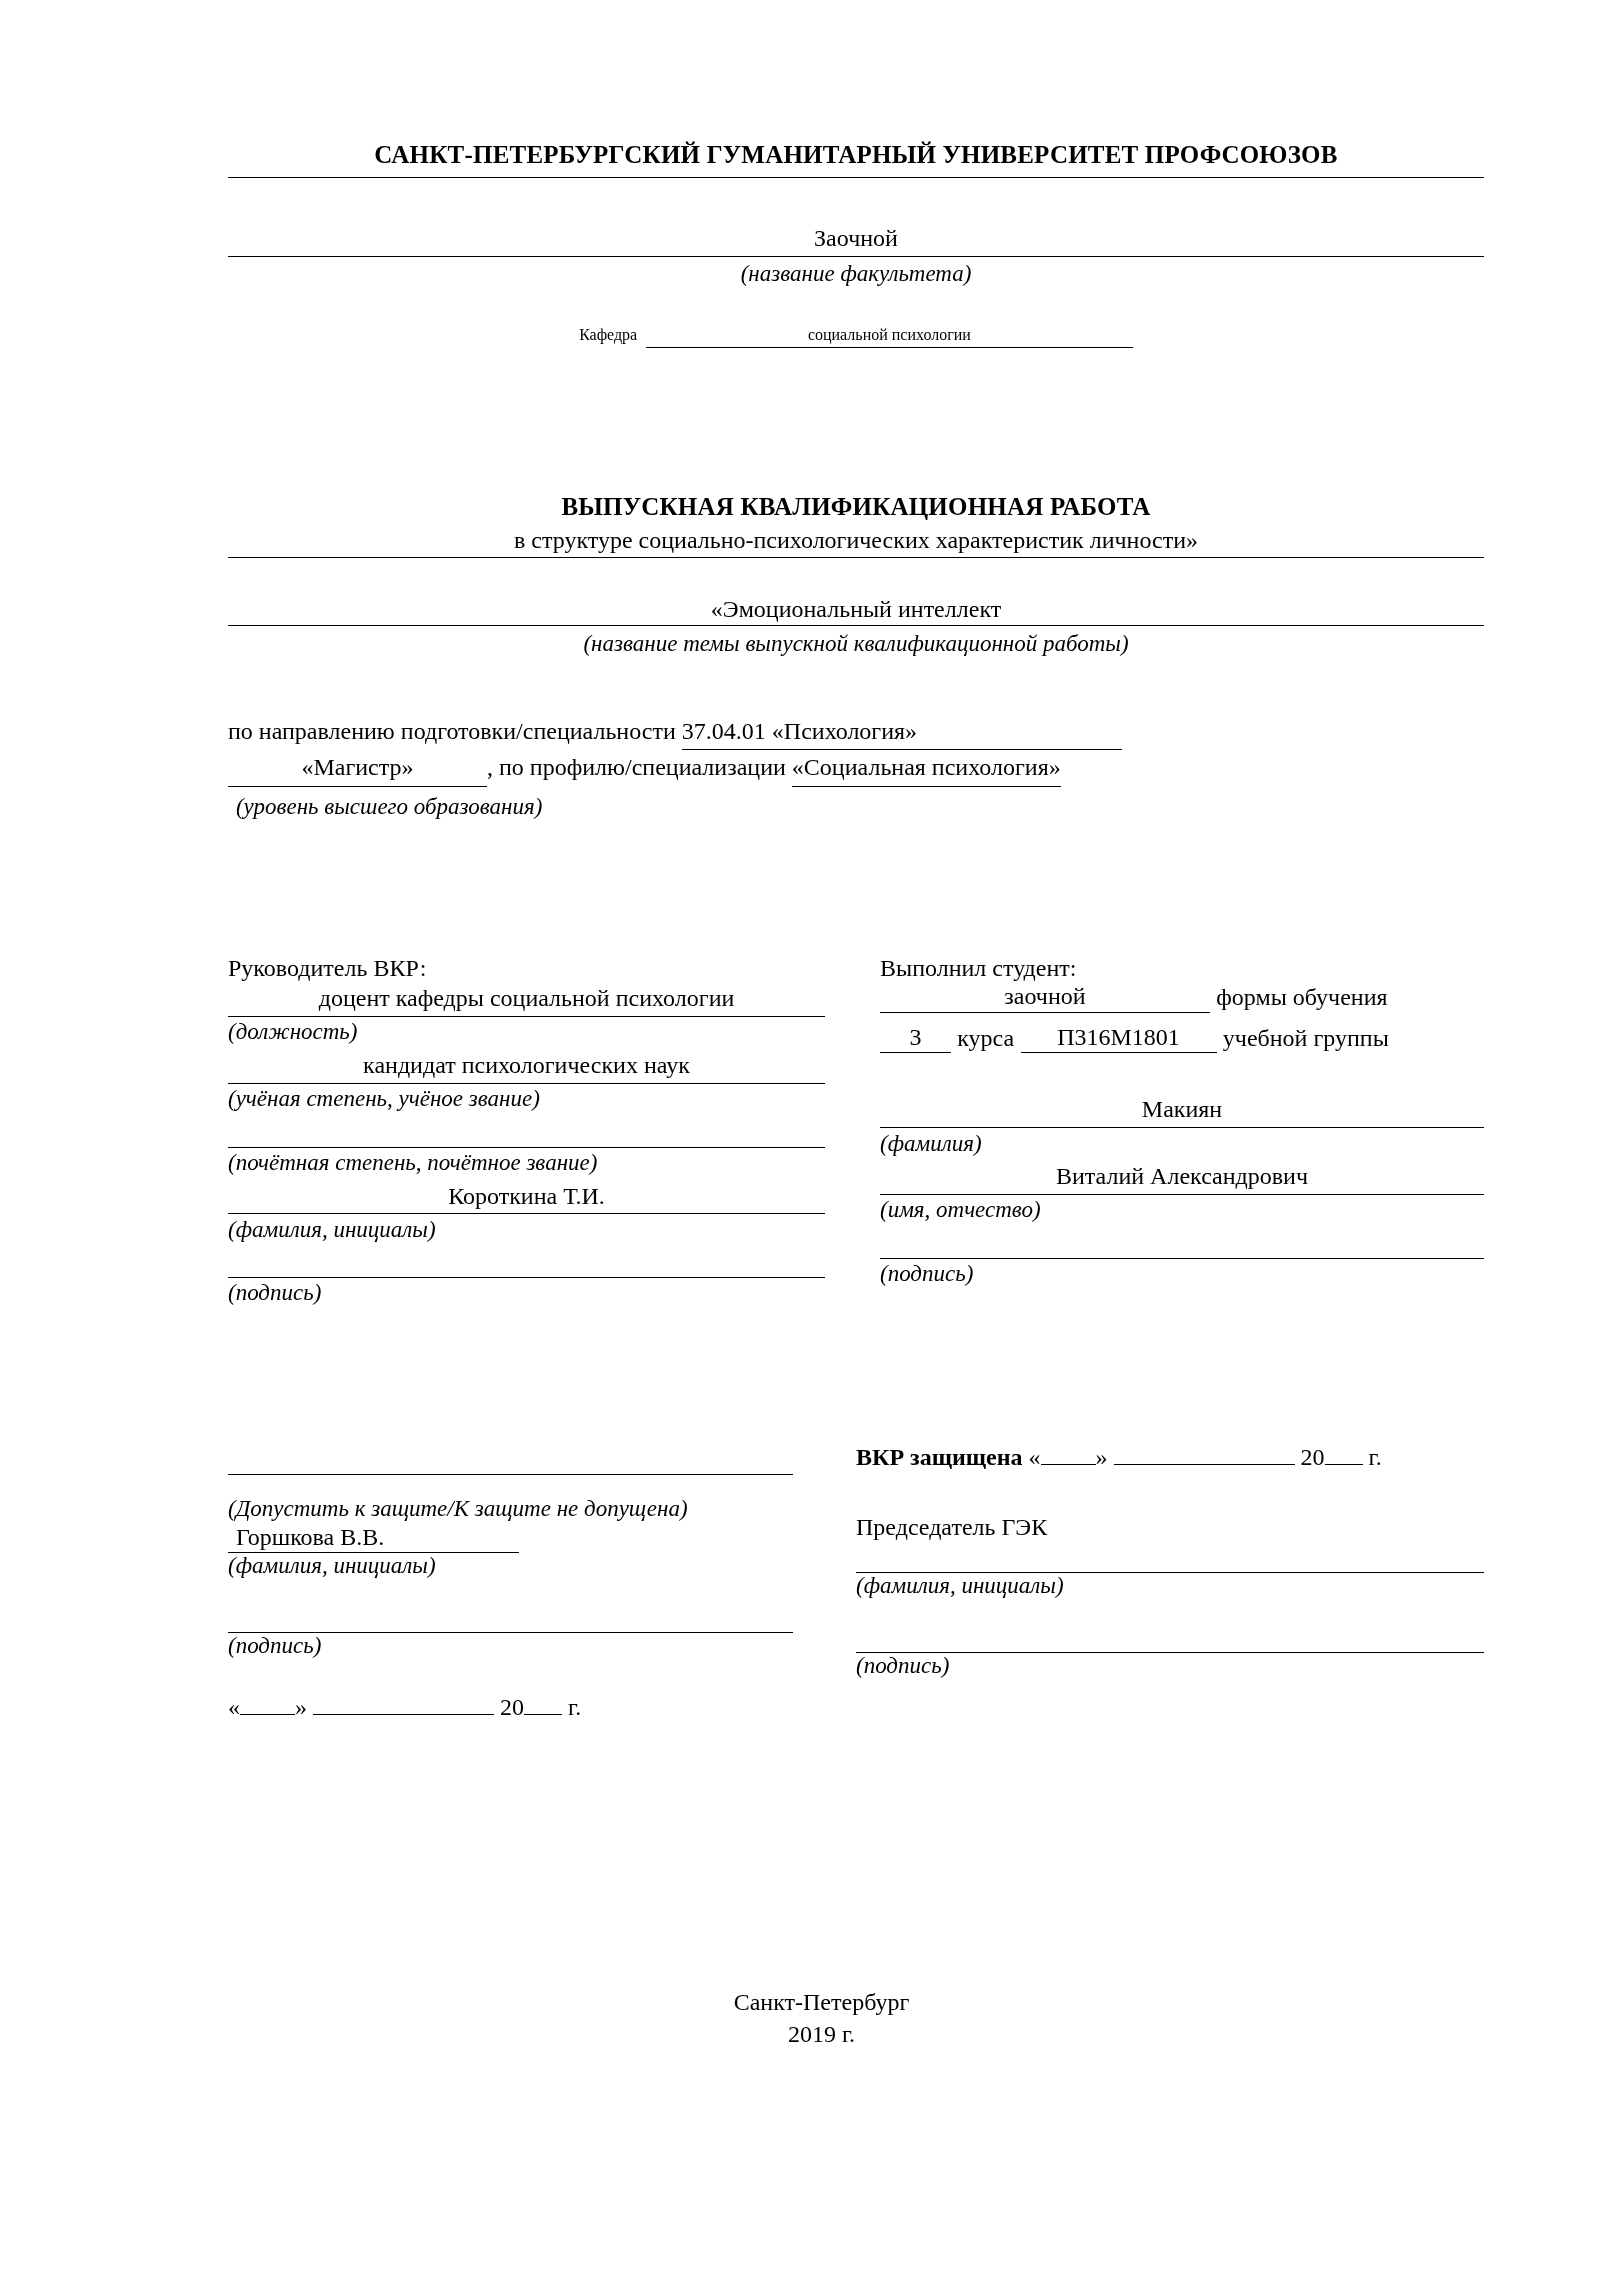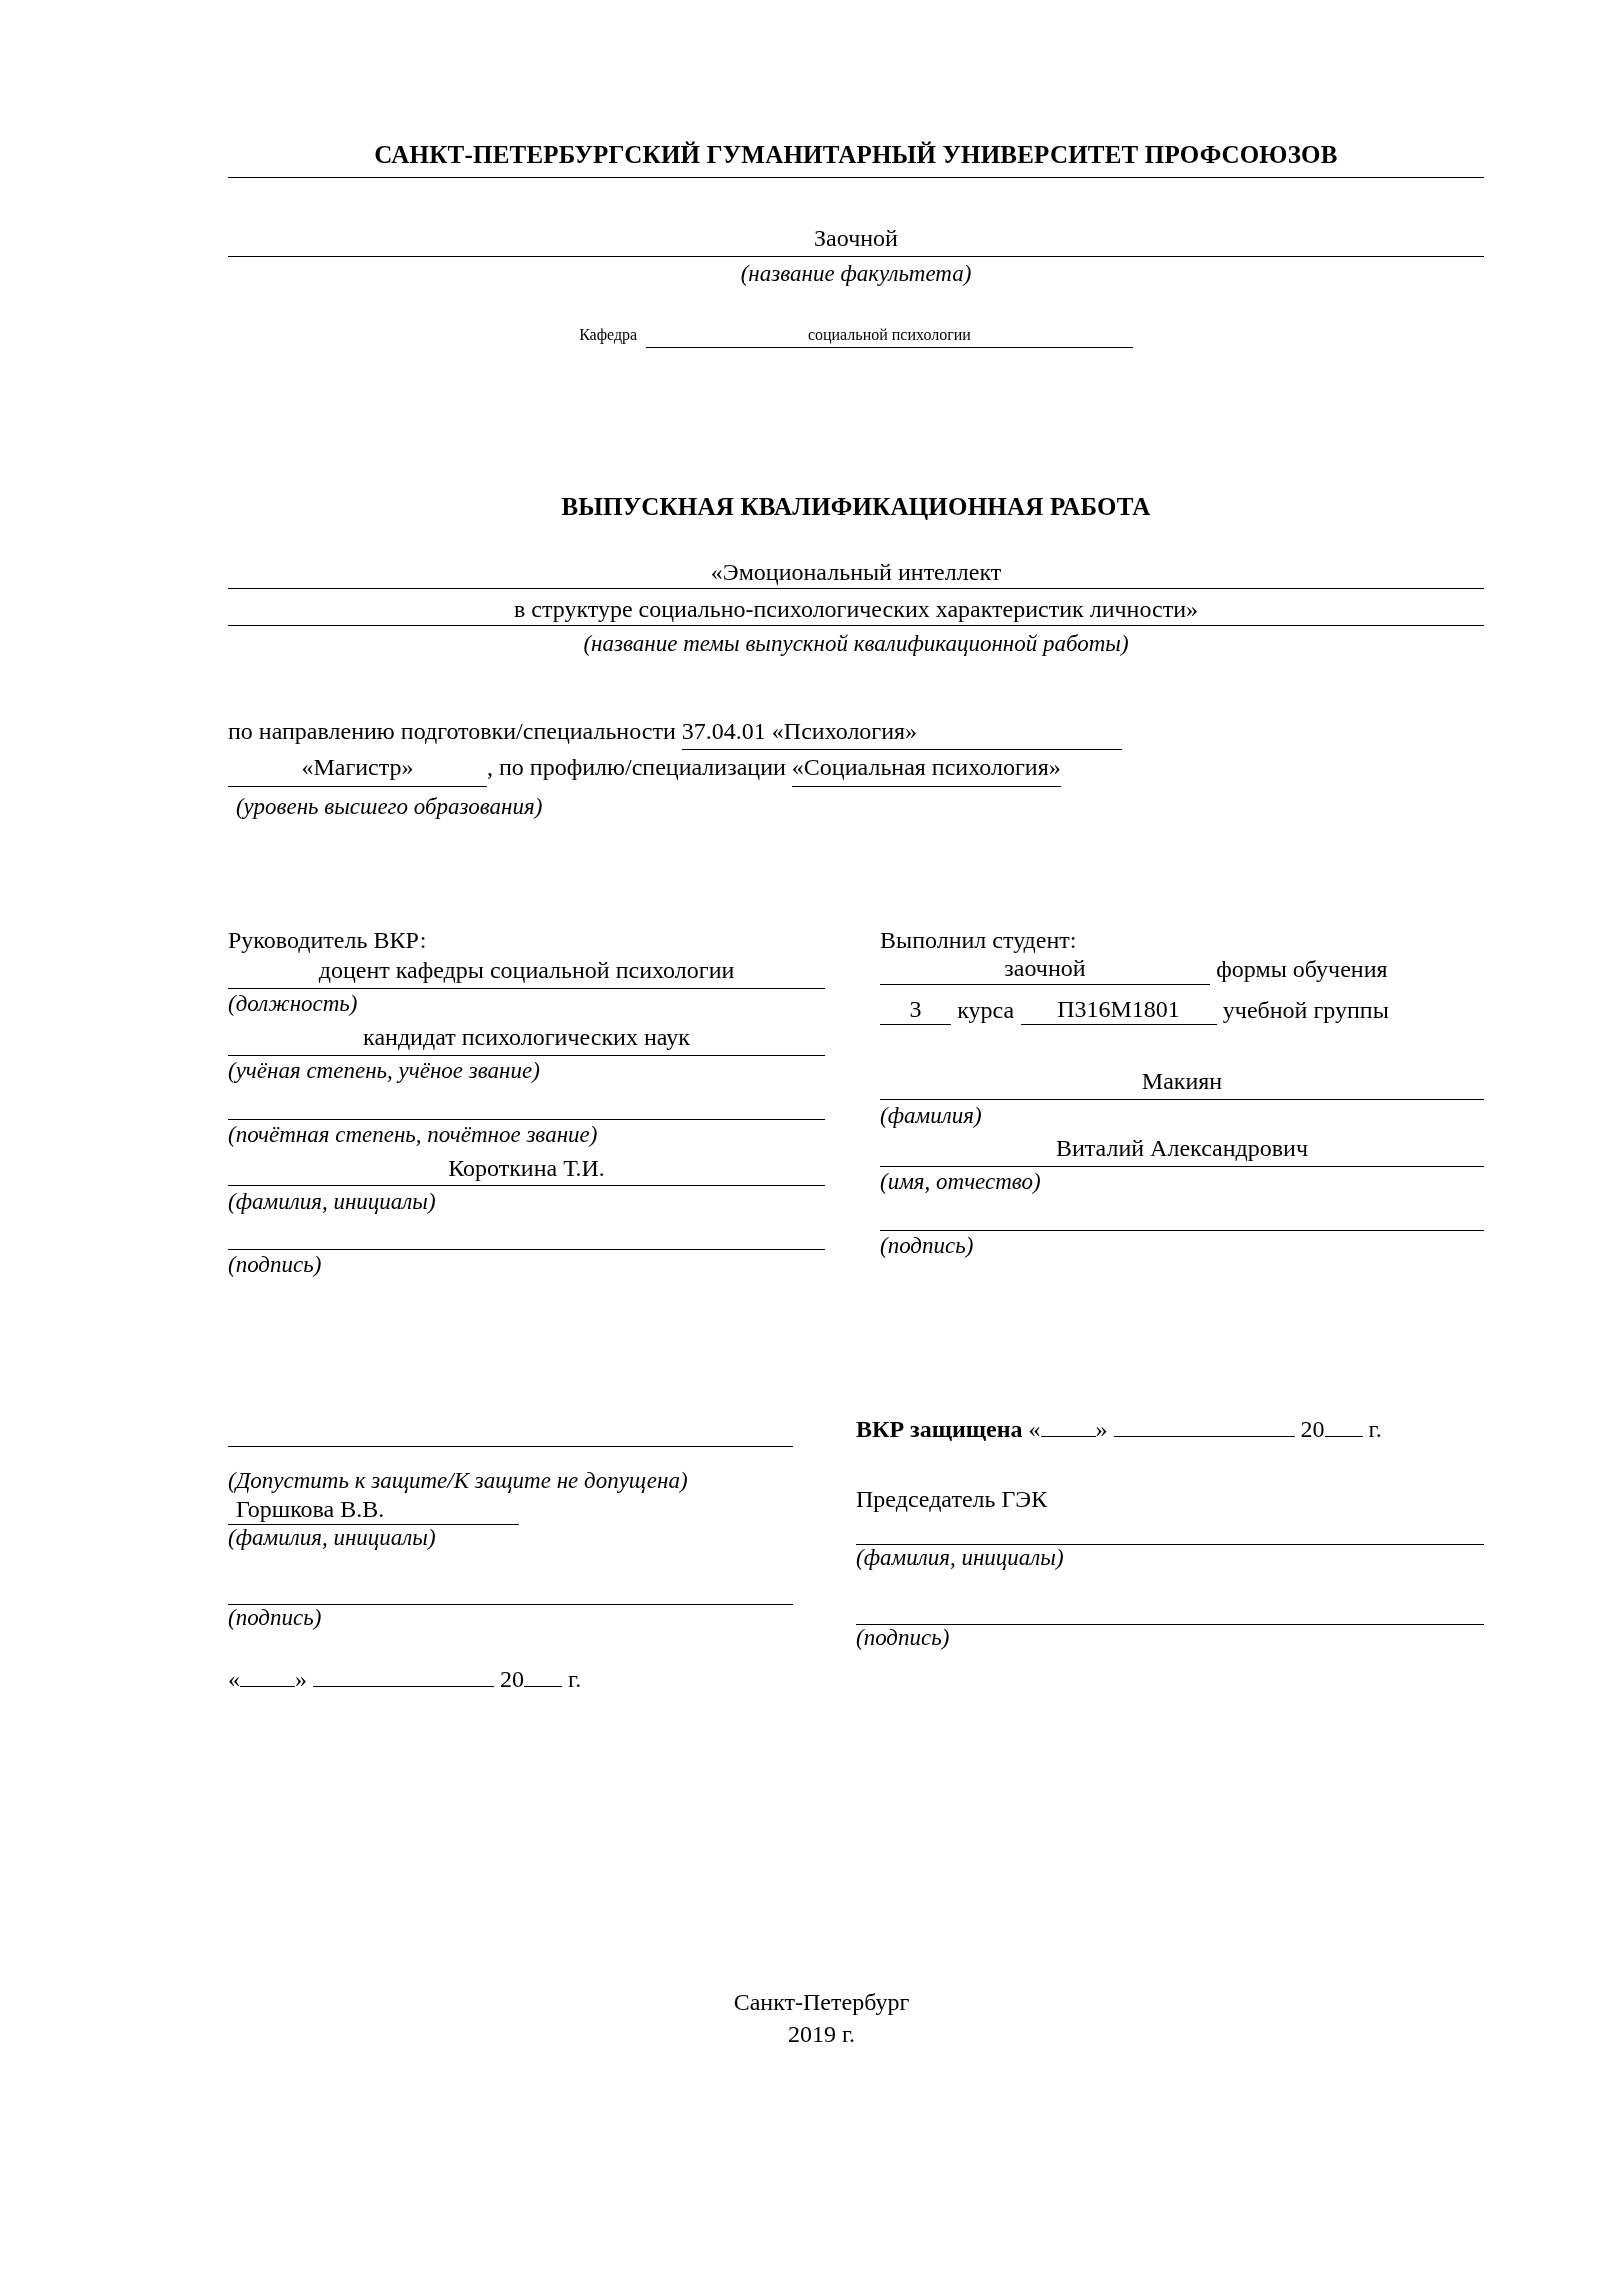--- a/index.html
+++ b/index.html
@@ -109,21 +109,21 @@
   }
 
   .two-col {
     margin-top: 102px;
     display: flex;
     justify-content: space-between;
   }
   .col { width: 597px; }
   .col.right { width: 604px; }
 
-  .plain { font-size: 24px; line-height: 1.25; }
+  .plain { font-size: 24px; line-height: 1.25; margin-top: 28px; }
   .fill {
     border-bottom: 1.6px solid #000;
     font-size: 24px;
     text-align: center;
     padding-bottom: 1.6px;
     line-height: 1.3;
     min-height: 28px;
   }
   .cap {
     font-style: italic;
@@ -201,22 +201,22 @@
     <div class="faculty-line">Заочной</div>
     <div class="caption">(название факультета)</div>
 
     <div class="kafedra-row">
       <span class="lbl">Кафедра</span>
       <span class="kafedra-val">социальной психологии</span>
     </div>
 
     <div class="doc-type">ВЫПУСКНАЯ КВАЛИФИКАЦИОННАЯ РАБОТА</div>
 
+    <div class="theme-line second">в структуре социально-психологических характеристик личности»</div>
     <div class="theme-line">«Эмоциональный интеллект</div>
-    <div class="theme-line second">в структуре социально-психологических характеристик личности»</div>
     <div class="caption">(название темы выпускной квалификационной работы)</div>
 
     <div class="spec-block">
       <div class="spec-line1">
         <span>по направлению подготовки/специальности</span>
         <span class="u">37.04.01 «Психология»</span>
       </div>
       <div class="spec-line2">
         <span class="pre">«Магистр»</span><span>, по профилю/специализации</span>
         <span class="post">«Социальная психология»</span>

